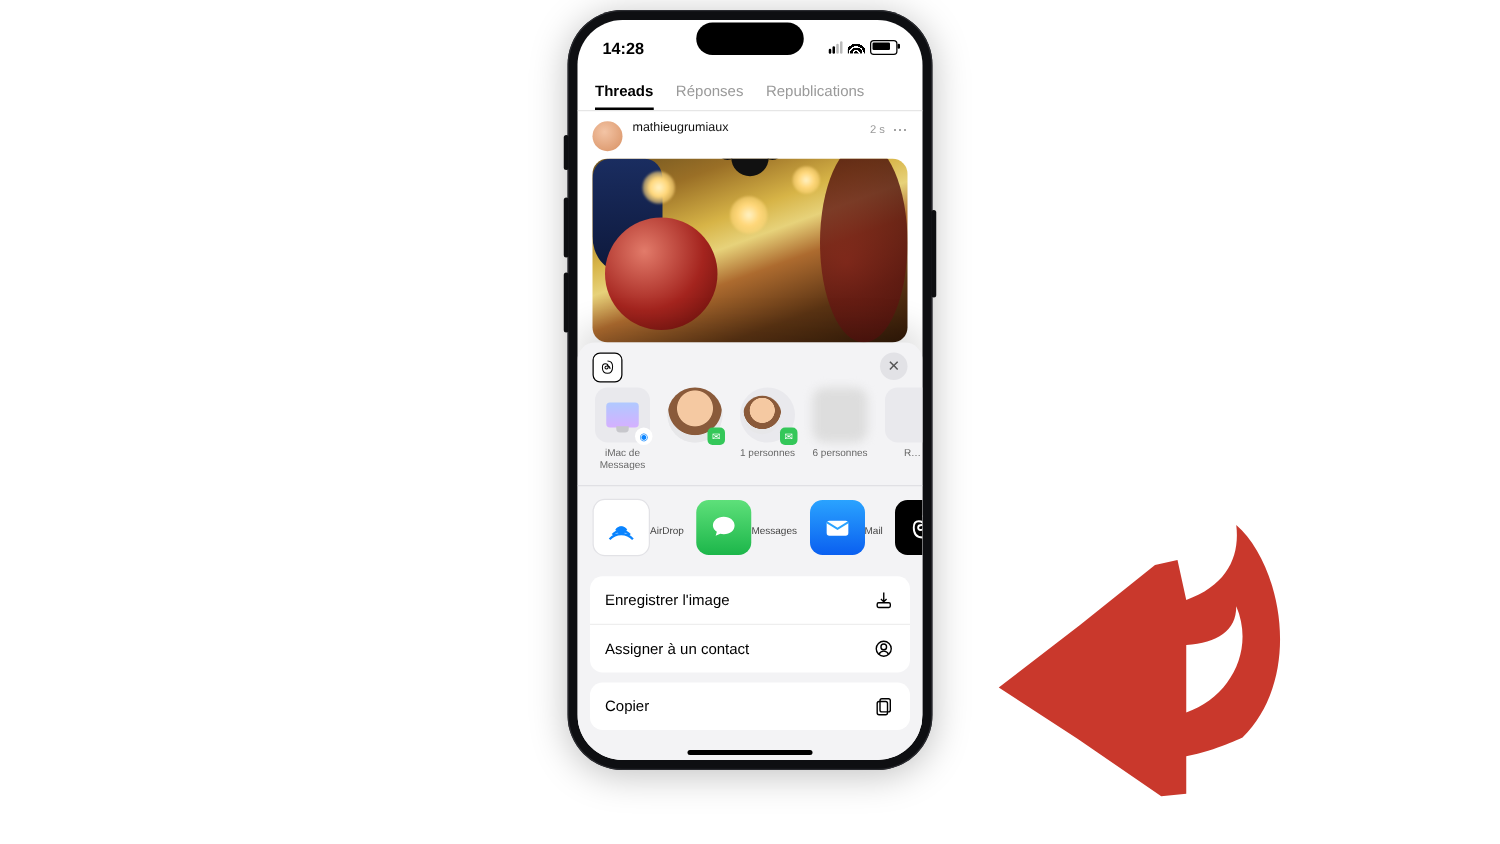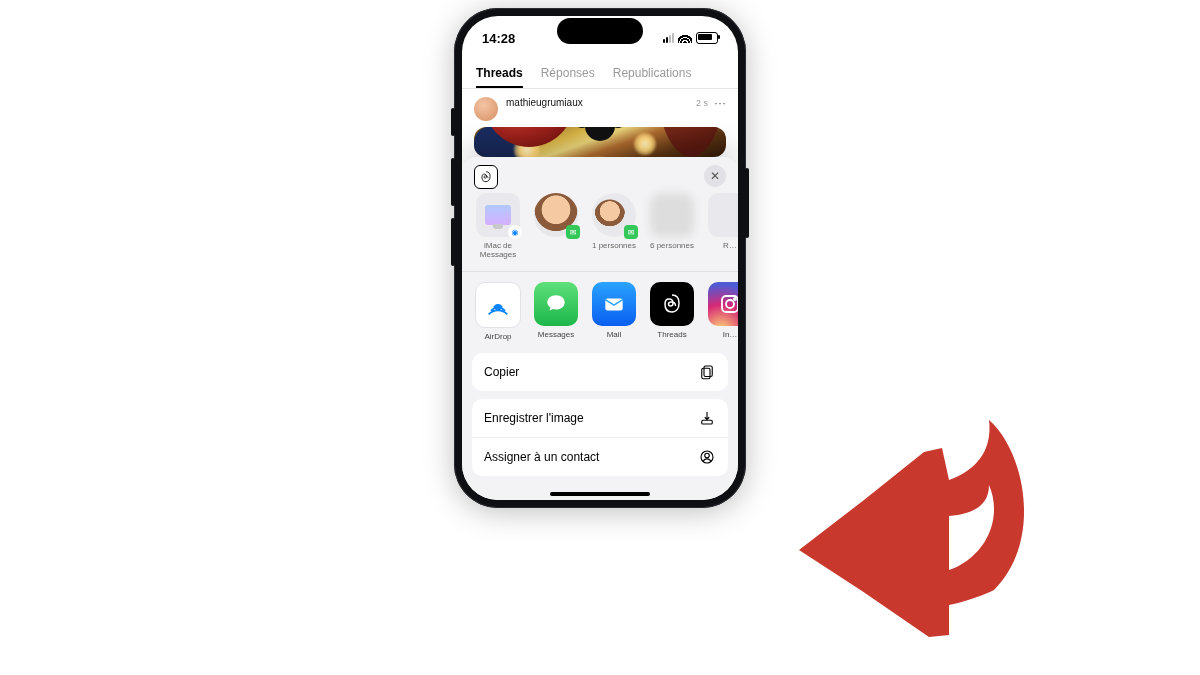--- a/index.html
+++ b/index.html
@@ -1,18 +1,18 @@
 <!DOCTYPE html>
 <html><head>
 <meta charset="utf-8">
 <style>
   html,body{margin:0;padding:0;width:1200px;height:675px;background:#fff;font-family:-apple-system,Helvetica,Arial,sans-serif;overflow:hidden}
 
   
-  .phone{position:absolute;left:454px;top:8px;width:292px;height:500px;border-radius:44px;background:#0e0f12;box-shadow:0 4px 30px rgba(0,0,0,.25),0 0 0 1px #2a2b30 inset}
+  .phone{position:absolute;left:454px;top:8px;width:292px;height:608px;border-radius:44px;background:#0e0f12;box-shadow:0 4px 30px rgba(0,0,0,.25),0 0 0 1px #2a2b30 inset}
   .phone-btn{position:absolute;background:#0e0f12;border-radius:3px}
   .btn-l1{left:-3px;top:100px;width:4px;height:28px}
   .btn-l2{left:-3px;top:150px;width:4px;height:48px}
   .btn-l3{left:-3px;top:210px;width:4px;height:48px}
   .btn-r{right:-3px;top:160px;width:4px;height:70px}
   .screen{position:absolute;top:8px;left:8px;right:8px;bottom:8px;border-radius:36px;overflow:hidden;background:#fff;display:flex;flex-direction:column}
   .island{position:absolute;top:10px;left:50%;transform:translateX(-50%);width:86px;height:26px;background:#000;border-radius:20px;z-index:50}
 
   
   .status{height:44px;flex:0 0 44px;display:flex;align-items:center;justify-content:space-between;padding:0 20px;font-size:13px;font-weight:600}
@@ -62,21 +62,21 @@
   .share-target .ic.sq{border-radius:10px}
   .badge{position:absolute;bottom:-2px;right:-2px;width:14px;height:14px;border-radius:4px;display:flex;align-items:center;justify-content:center;color:#fff;font-size:8px}
   .badge.msg{background:#34c759}
   .badge.ad{background:#fff;color:#0a84ff;border-radius:50%}
   .share-target:nth-child(4) .ic{filter:blur(4px);background:#ddd}
   .imac{width:26px;height:20px;border-radius:3px;background:linear-gradient(#b0c9ff,#d5b0ff);position:relative}
   .imac::after{content:"";position:absolute;bottom:-4px;left:50%;transform:translateX(-50%);width:10px;height:5px;background:#c7c7cc;border-radius:0 0 3px 3px}
   .face{width:44px;height:44px;border-radius:50%;background:radial-gradient(circle at 50% 38%,#f5c9a2 0 40%,#8a5a3a 42% 60%,#e7e7e9 62%)}
   .hr{height:1px;background:#e0e0e4;margin:4px 0}
   .apps-row{display:flex;gap:10px;padding:6px 12px 6px;overflow:hidden}
-  .app{flex:0 0 48px;display:flex;flex-direction:column;align-items:center;font-size:8px;color:#444}
+  .app{flex:0 0 48px;display:flex;align-items:center;font-size:8px;color:#444}
   .app .ai{width:44px;height:44px;border-radius:10px;margin-bottom:4px;display:flex;align-items:center;justify-content:center;color:#fff}
   .ai.airdrop{background:#fff;border:1px solid #e2e2e6}
   .ai.messages{background:linear-gradient(#5ee07a,#1cb64a)}
   .ai.mail{background:linear-gradient(#2aa3ff,#0a5ff0)}
   .ai.threads{background:#000}
   .ai.insta{background:radial-gradient(circle at 30% 110%,#feda75,#d62976 45%,#4f5bd5 80%)}
 
   
   .actions{padding:6px 10px}
   .action-group{background:#fff;border-radius:10px;overflow:hidden;margin-bottom:8px}
@@ -231,46 +231,46 @@
                 <circle cx="17" cy="7" r="1" fill="#fff"></circle>
               </svg>
           </div>
           <span>In…</span>
         </div>
       </div>
 
       <div class="actions">
         <div class="action-group">
           <div class="action">
-            <span>Copier</span>
-            <span class="act-ic">
-              <svg width="18" height="18" viewBox="0 0 24 24" fill="none" stroke="#000" stroke-width="1.5">
-                  <rect x="8" y="4" width="11" height="14" rx="2"></rect>
-                  <rect x="5" y="7" width="11" height="14" rx="2"></rect>
-                </svg>
-            </span>
-          </div>
-        </div>
-        <div class="action-group">
-          <div class="action">
             <span>Enregistrer l'image</span>
             <span class="act-ic">
               <svg width="18" height="18" viewBox="0 0 24 24" fill="none" stroke="#000" stroke-width="1.5">
                   <path d="M12 4v10m0 0l-3-3m3 3l3-3"></path>
                   <rect x="5" y="15" width="14" height="5" rx="1.5"></rect>
                 </svg>
             </span>
           </div>
           <div class="action">
             <span>Assigner à un contact</span>
             <span class="act-ic">
               <svg width="18" height="18" viewBox="0 0 24 24" fill="none" stroke="#000" stroke-width="1.5">
                   <circle cx="12" cy="12" r="8"></circle>
                   <circle cx="12" cy="10" r="3"></circle>
                   <path d="M6.8 18c1-2.2 3-3.5 5.2-3.5s4.2 1.3 5.2 3.5"></path>
+                </svg>
+            </span>
+          </div>
+        </div>
+        <div class="action-group">
+          <div class="action">
+            <span>Copier</span>
+            <span class="act-ic">
+              <svg width="18" height="18" viewBox="0 0 24 24" fill="none" stroke="#000" stroke-width="1.5">
+                  <rect x="8" y="4" width="11" height="14" rx="2"></rect>
+                  <rect x="5" y="7" width="11" height="14" rx="2"></rect>
                 </svg>
             </span>
           </div>
         </div>
       </div>
 
       <div class="home-ind"></div>
     </div>
 
   </div>

